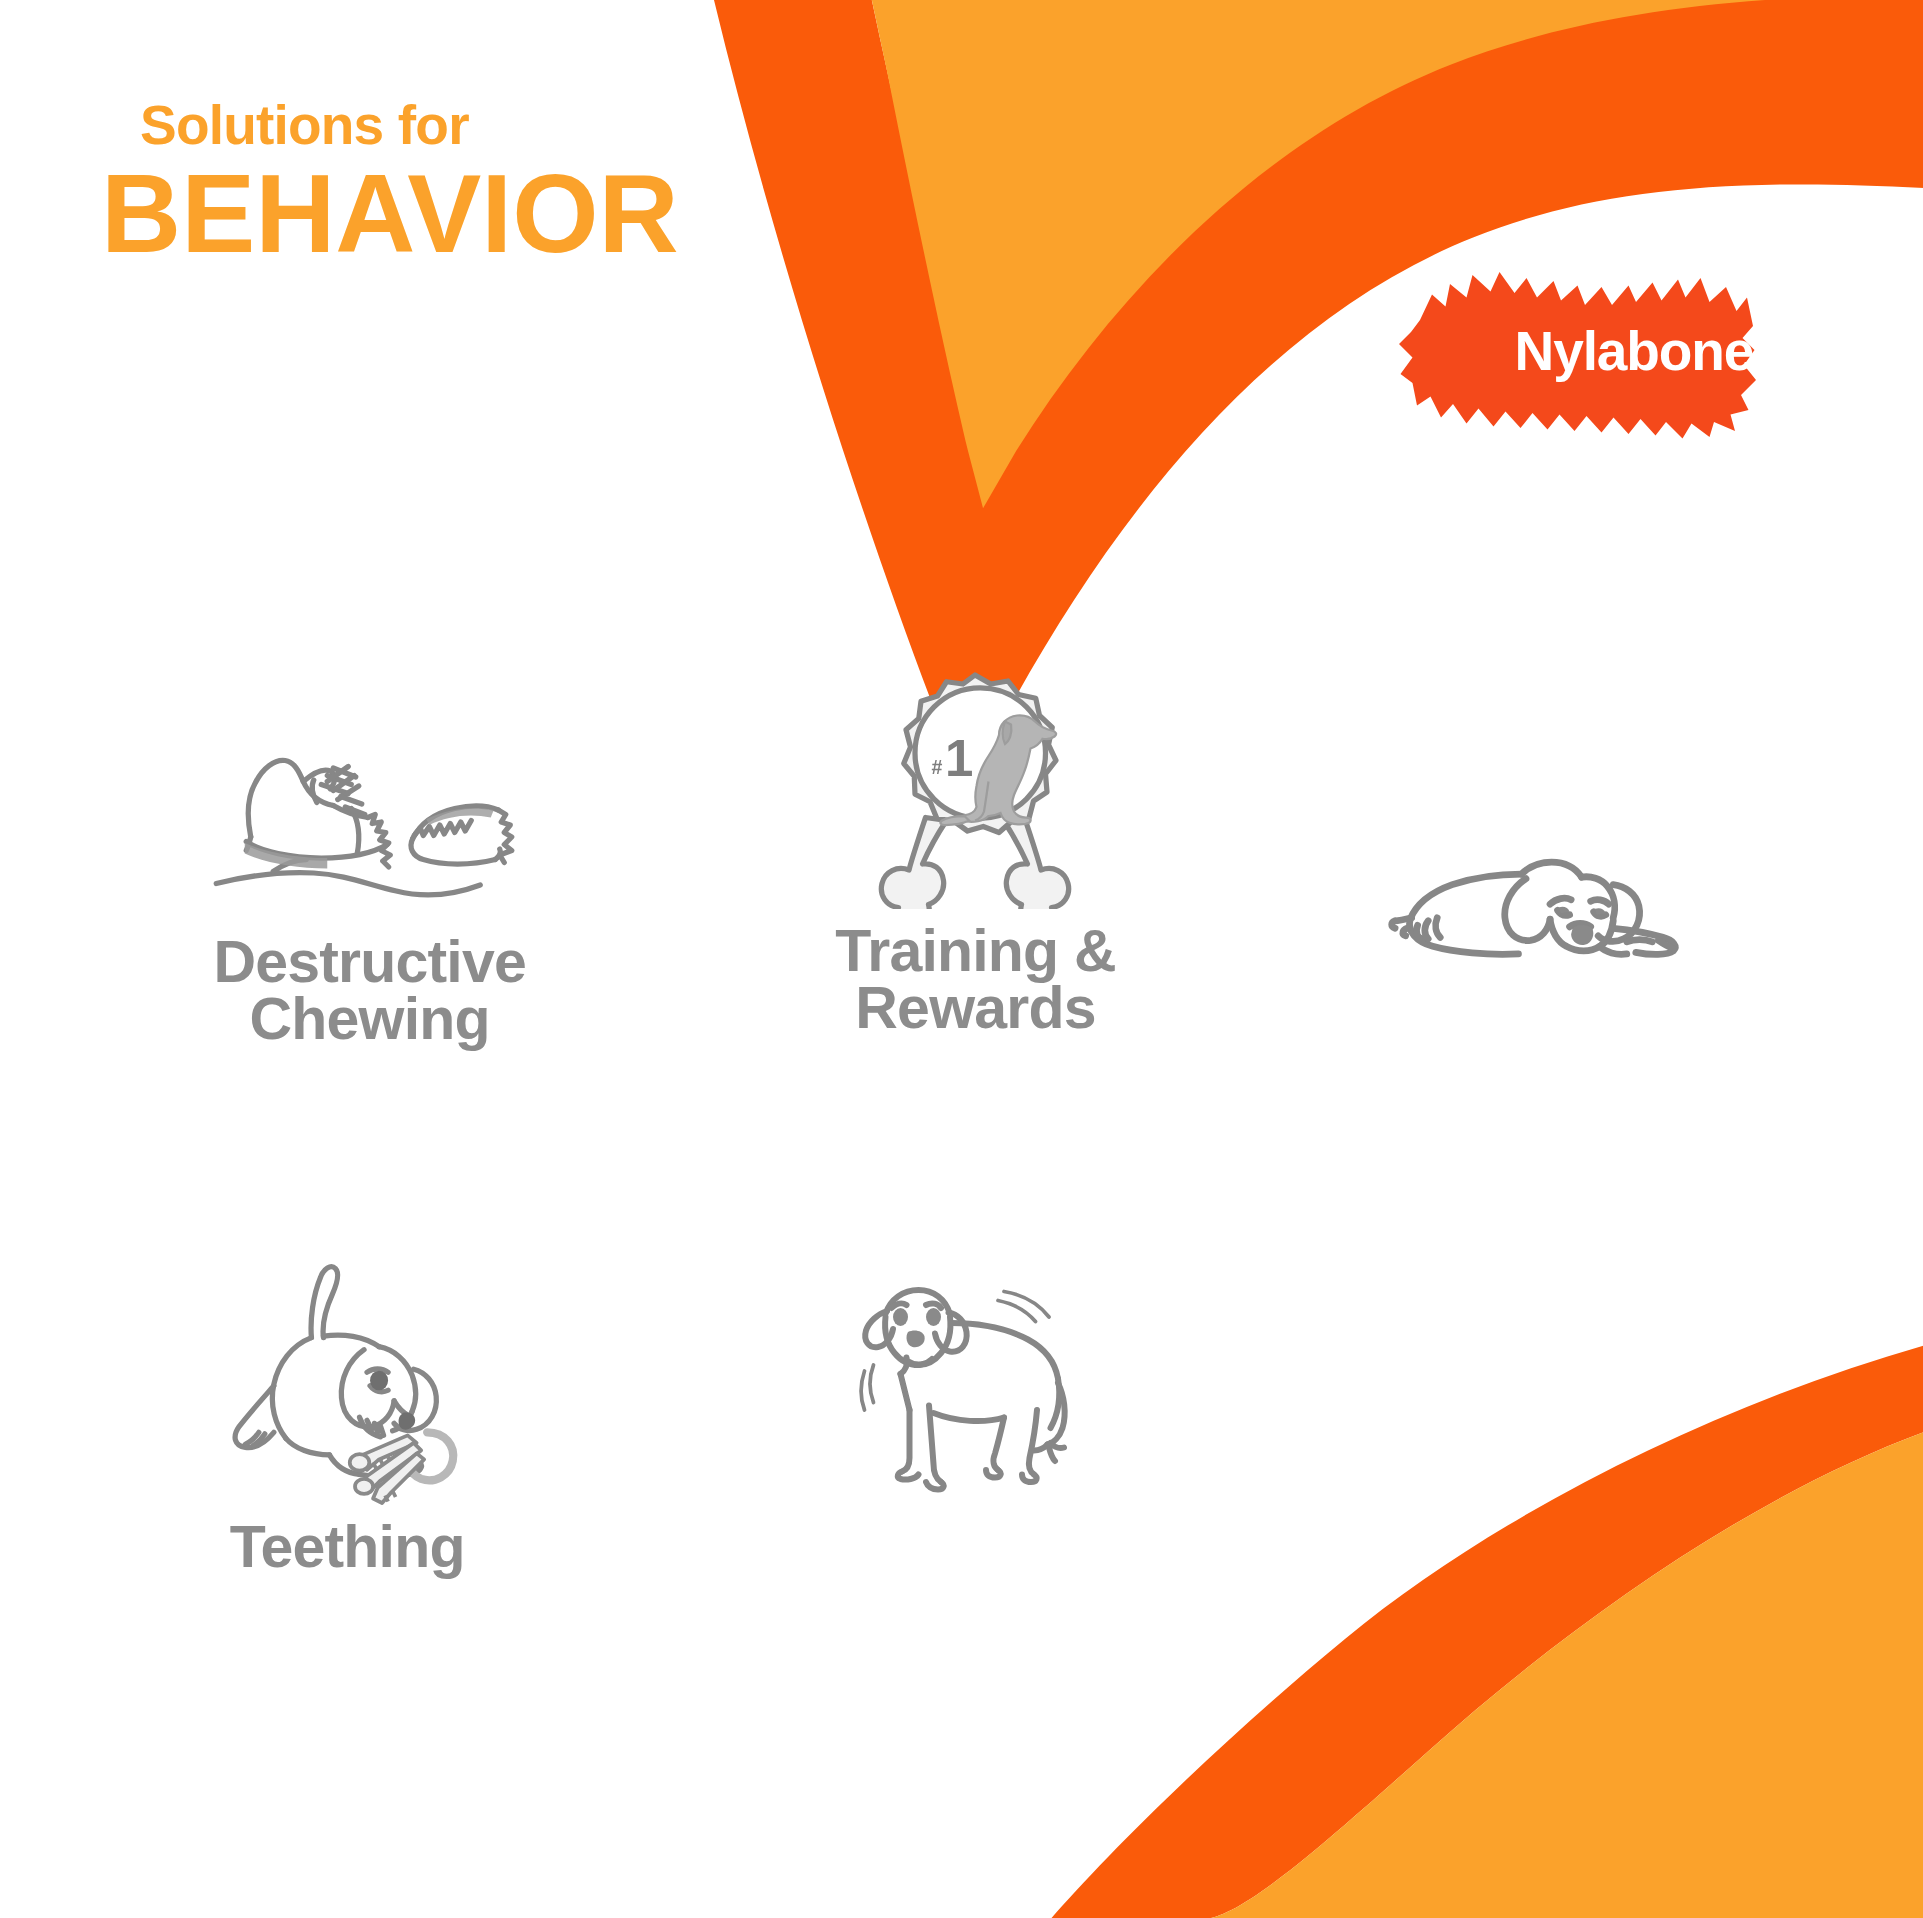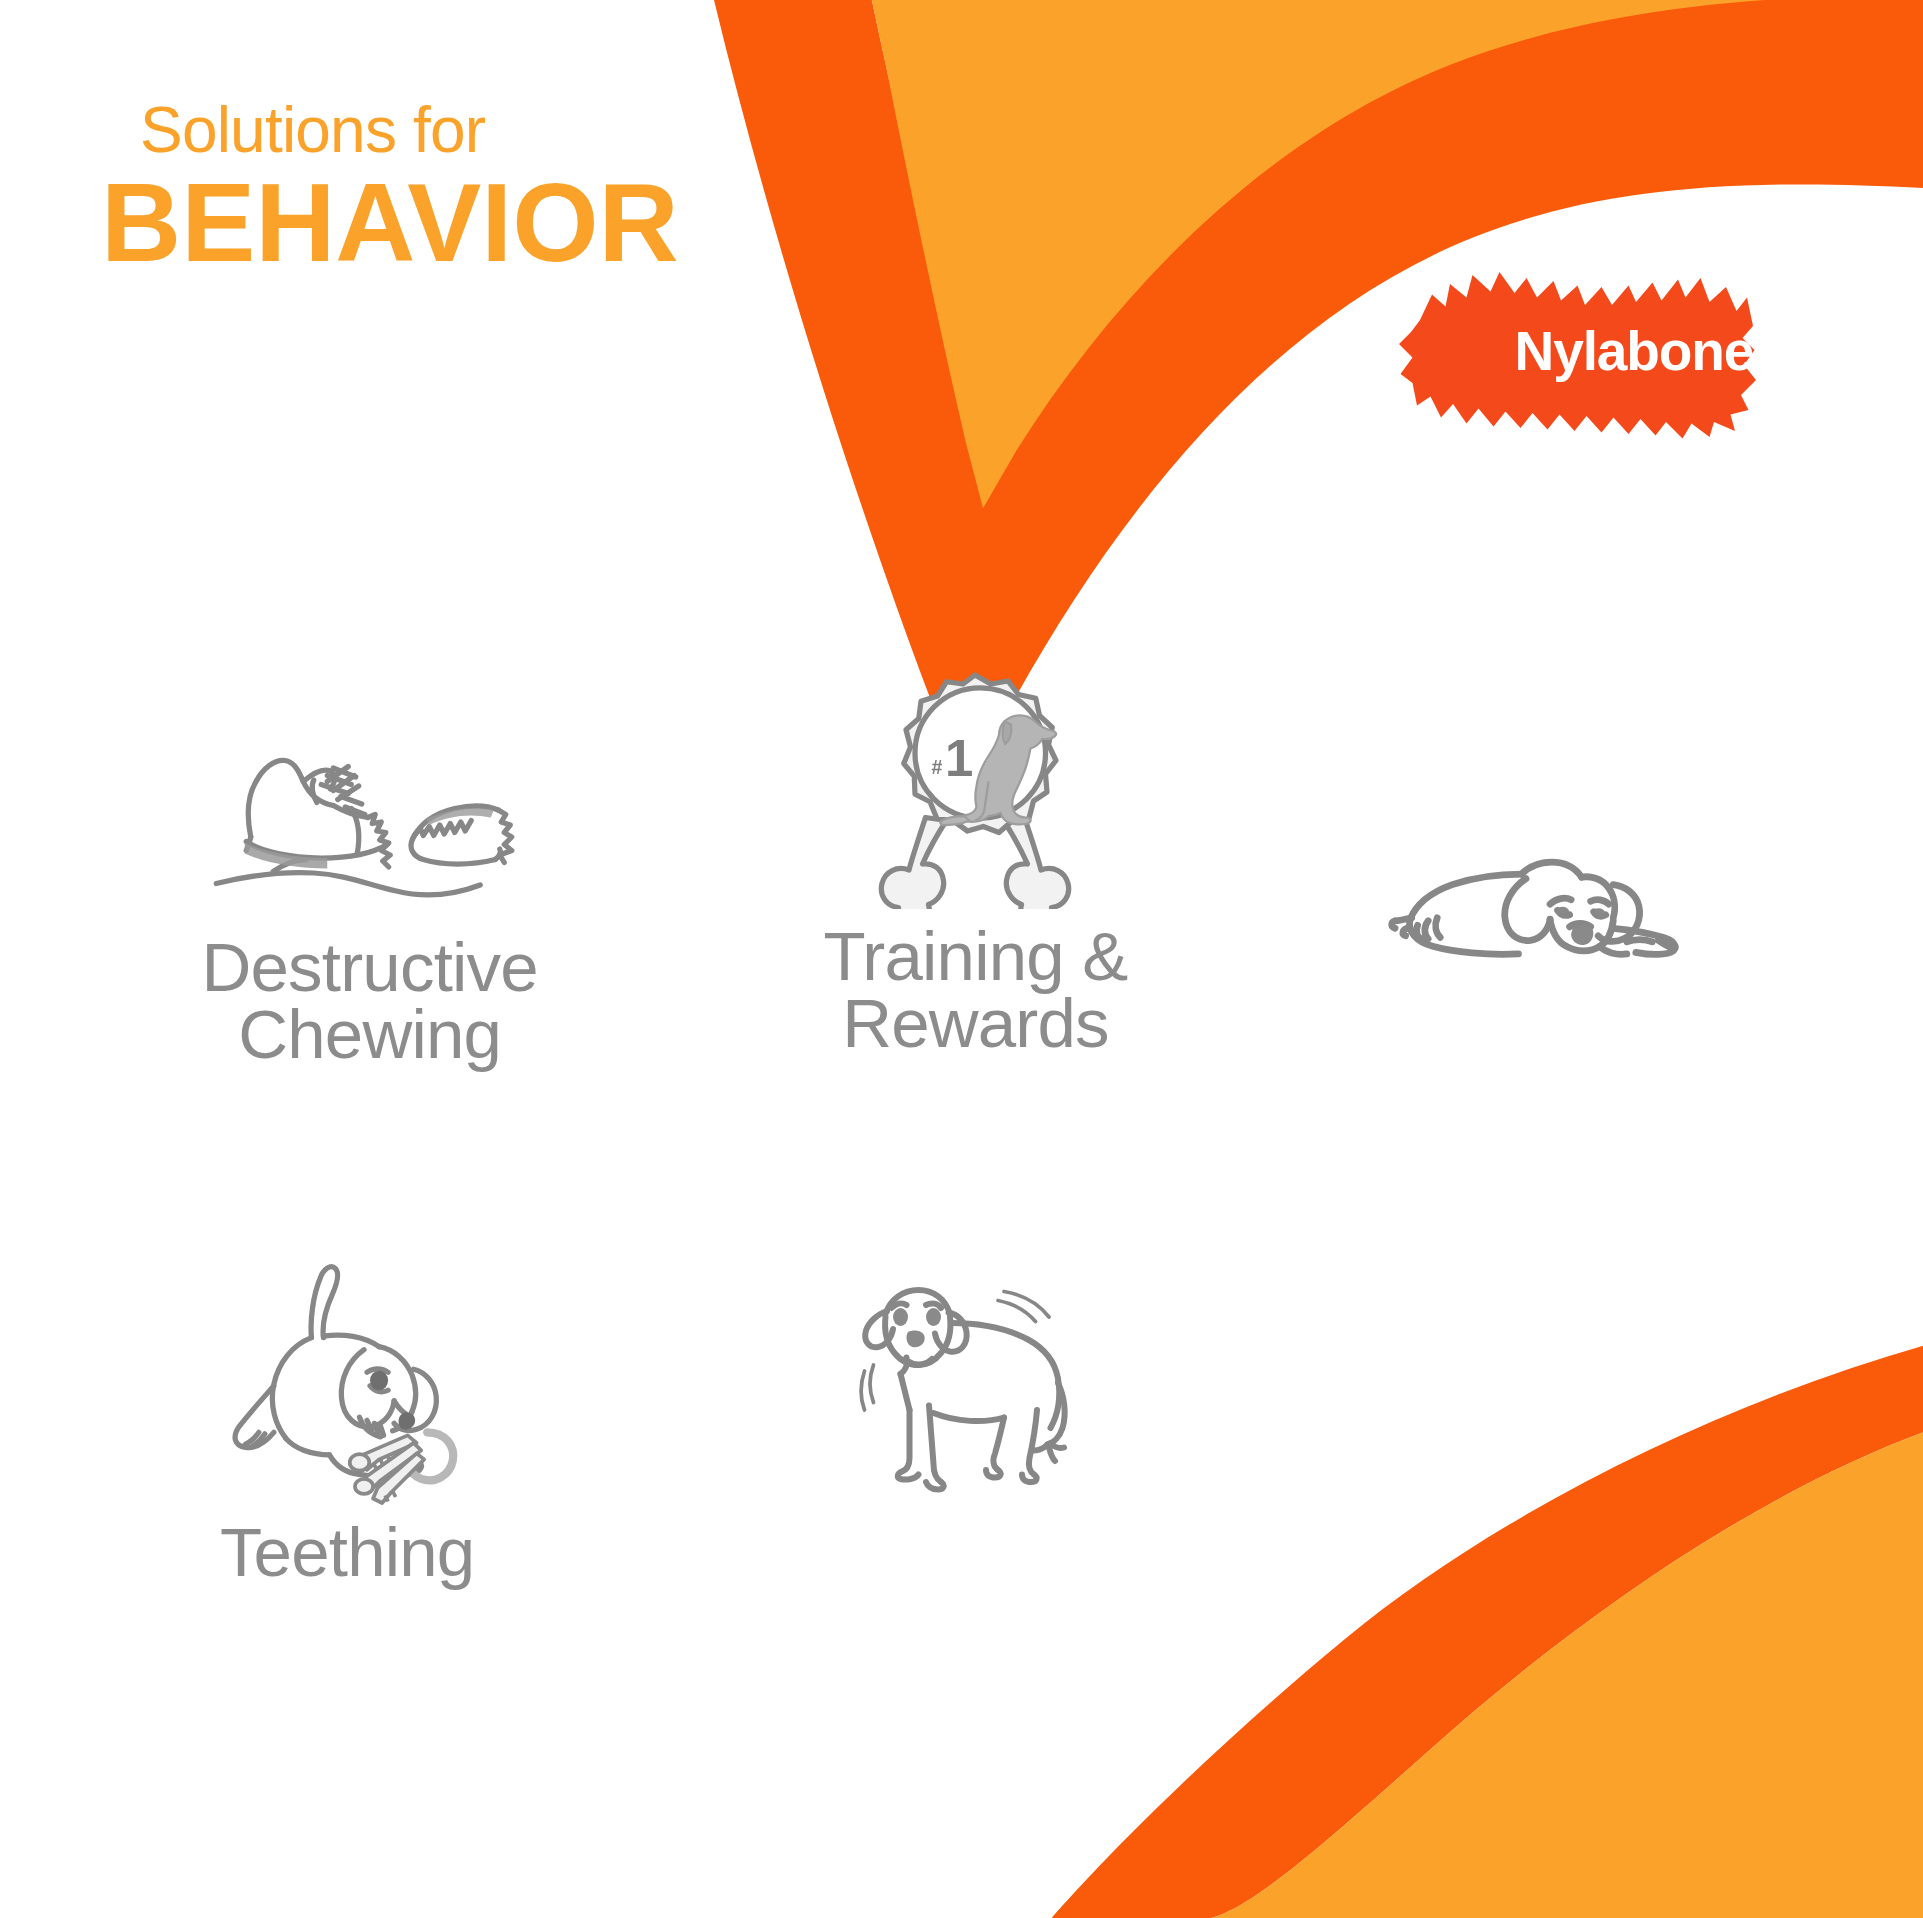--- a/index.html
+++ b/index.html
@@ -34,22 +34,22 @@
   }
 
   
   #headline {
     position: absolute;
     left: 140px;
     top: 98px;
     width: 751px;
   }
   .hl-line1 {
-    font-size: 64px;
-    font-weight: normal;
+    font-size: 55px;
+    font-weight: bold;
     line-height: 1.0;
     letter-spacing: -0.8px;
     margin: 0 0 4.5px 0;
   }
   .hl-line2, .hl-line3 {
     font-size: 111px;
     font-weight: bold;
     line-height: 1.02;
     letter-spacing: 0px;
     margin: 0;
@@ -110,22 +110,22 @@
   .cell-icon {
     height: 248px;
     display: flex;
     align-items: flex-end;
     justify-content: center;
   }
   .cell-icon svg { display: block; }
   .cell-label {
     margin-top: 13.5px;
     text-align: center;
-    font-size: 69px;
-    font-weight: normal;
+    font-size: 59px;
+    font-weight: bold;
     line-height: 0.98;
     letter-spacing: -0.8px;
     white-space: pre-line;
   }
 
   
   .cell.c1 { transform: translate(9px, -4.5px); }
   .cell.c2 { transform: translate(-4.5px, 10.5px); }
   .cell.c3 { transform: translate(13.5px, -15px); }
   .cell.c4 { transform: translate(-30px, 66px); }

